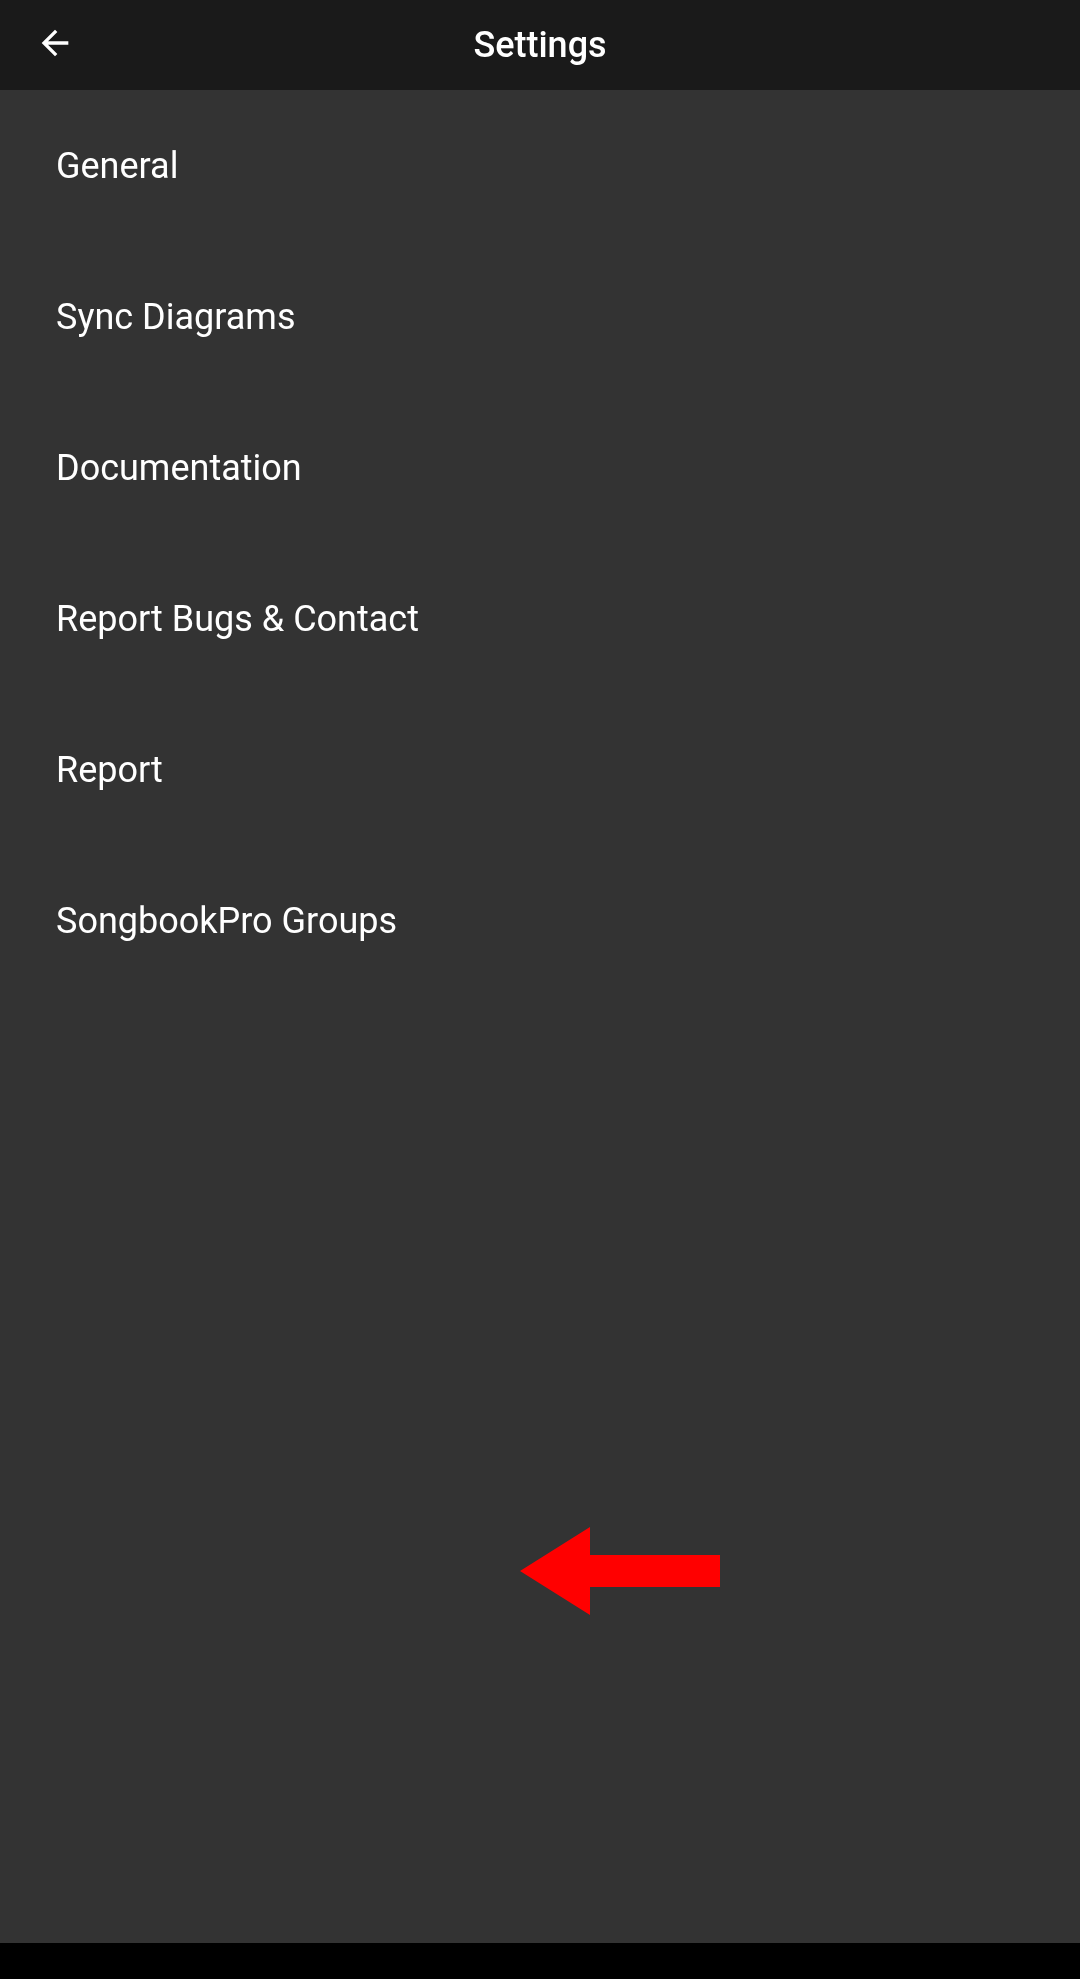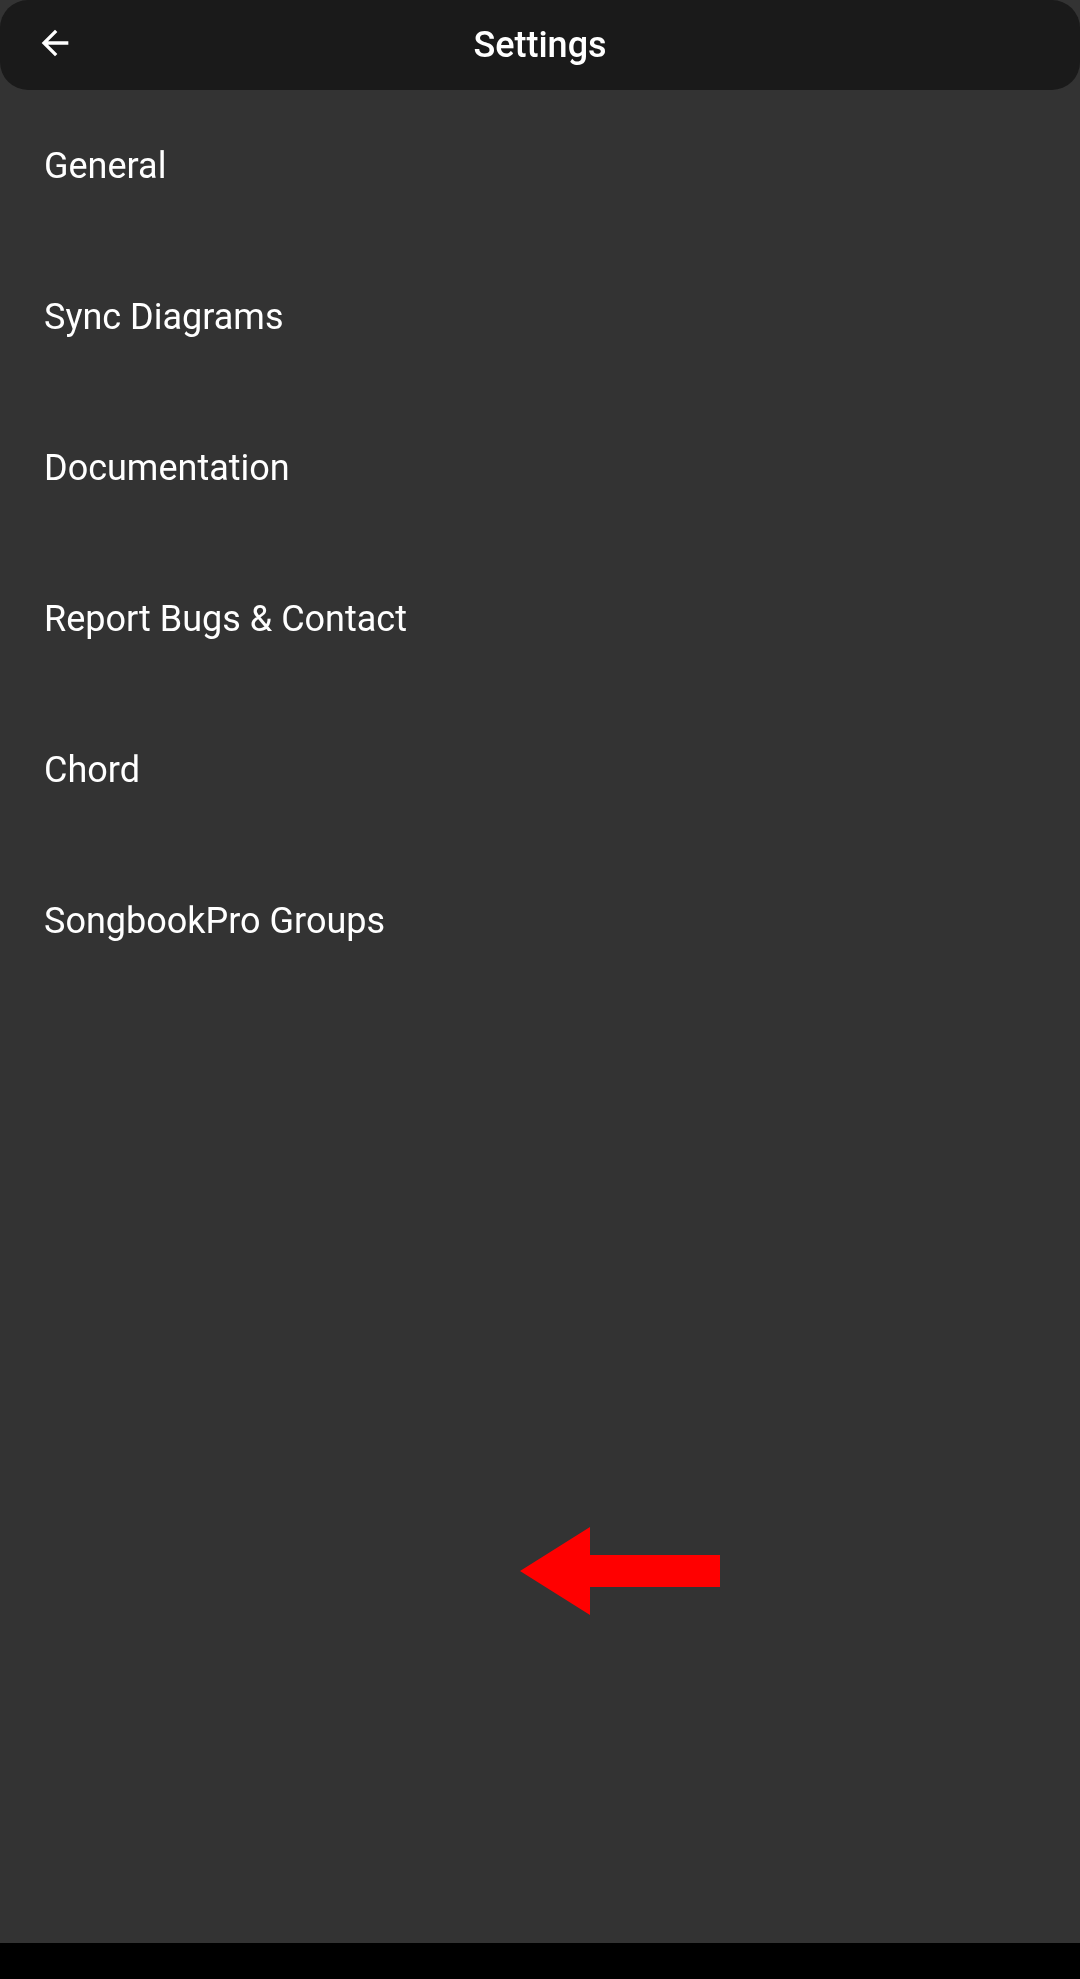--- a/index.html
+++ b/index.html
@@ -13,21 +13,20 @@
       background-color: #333333;
       font-family: Roboto, Arial, sans-serif;
       overflow: hidden;
     }
     .header {
       height: 90px;
       background-color: #1a1a1a;
       display: flex;
       align-items: center;
       position: relative;
-      border-radius: 28px;
     }
     .back-button {
       position: absolute;
       left: 30px;
       top: 50%;
       transform: translateY(-50%);
       width: 50px;
       height: 50px;
       display: flex;
       align-items: center;
@@ -47,21 +46,21 @@
       font-weight: 500;
     }
     .menu-list {
       display: flex;
       flex-direction: column;
     }
     .menu-item {
       height: 151px;
       display: flex;
       align-items: center;
-      padding-left: 44px;
+      padding-left: 56px;
       color: #ffffff;
       font-size: 36px;
       font-weight: 400;
       cursor: pointer;
       position: relative;
     }
     .arrow-annotation {
       position: absolute;
       left: 520px;
       top: 1527px;
@@ -103,21 +102,21 @@
   <div class="menu-item">
     <span>Sync Diagrams</span>
   </div>
   <div class="menu-item">
     <span>Documentation</span>
   </div>
   <div class="menu-item">
     <span>Report Bugs &amp; Contact</span>
   </div>
   <div class="menu-item">
-    <span>Chord</span>
+    <span>Report</span>
   </div>
   <div class="menu-item">
     <span>SongbookPro Groups</span>
   </div>
 </div>
 
 <div class="arrow-annotation">
   <svg viewBox="0 0 200 88">
     <polygon points="0,44 70,0 70,28 200,28 200,60 70,60 70,88" fill="#ff0000"></polygon>
   </svg>

